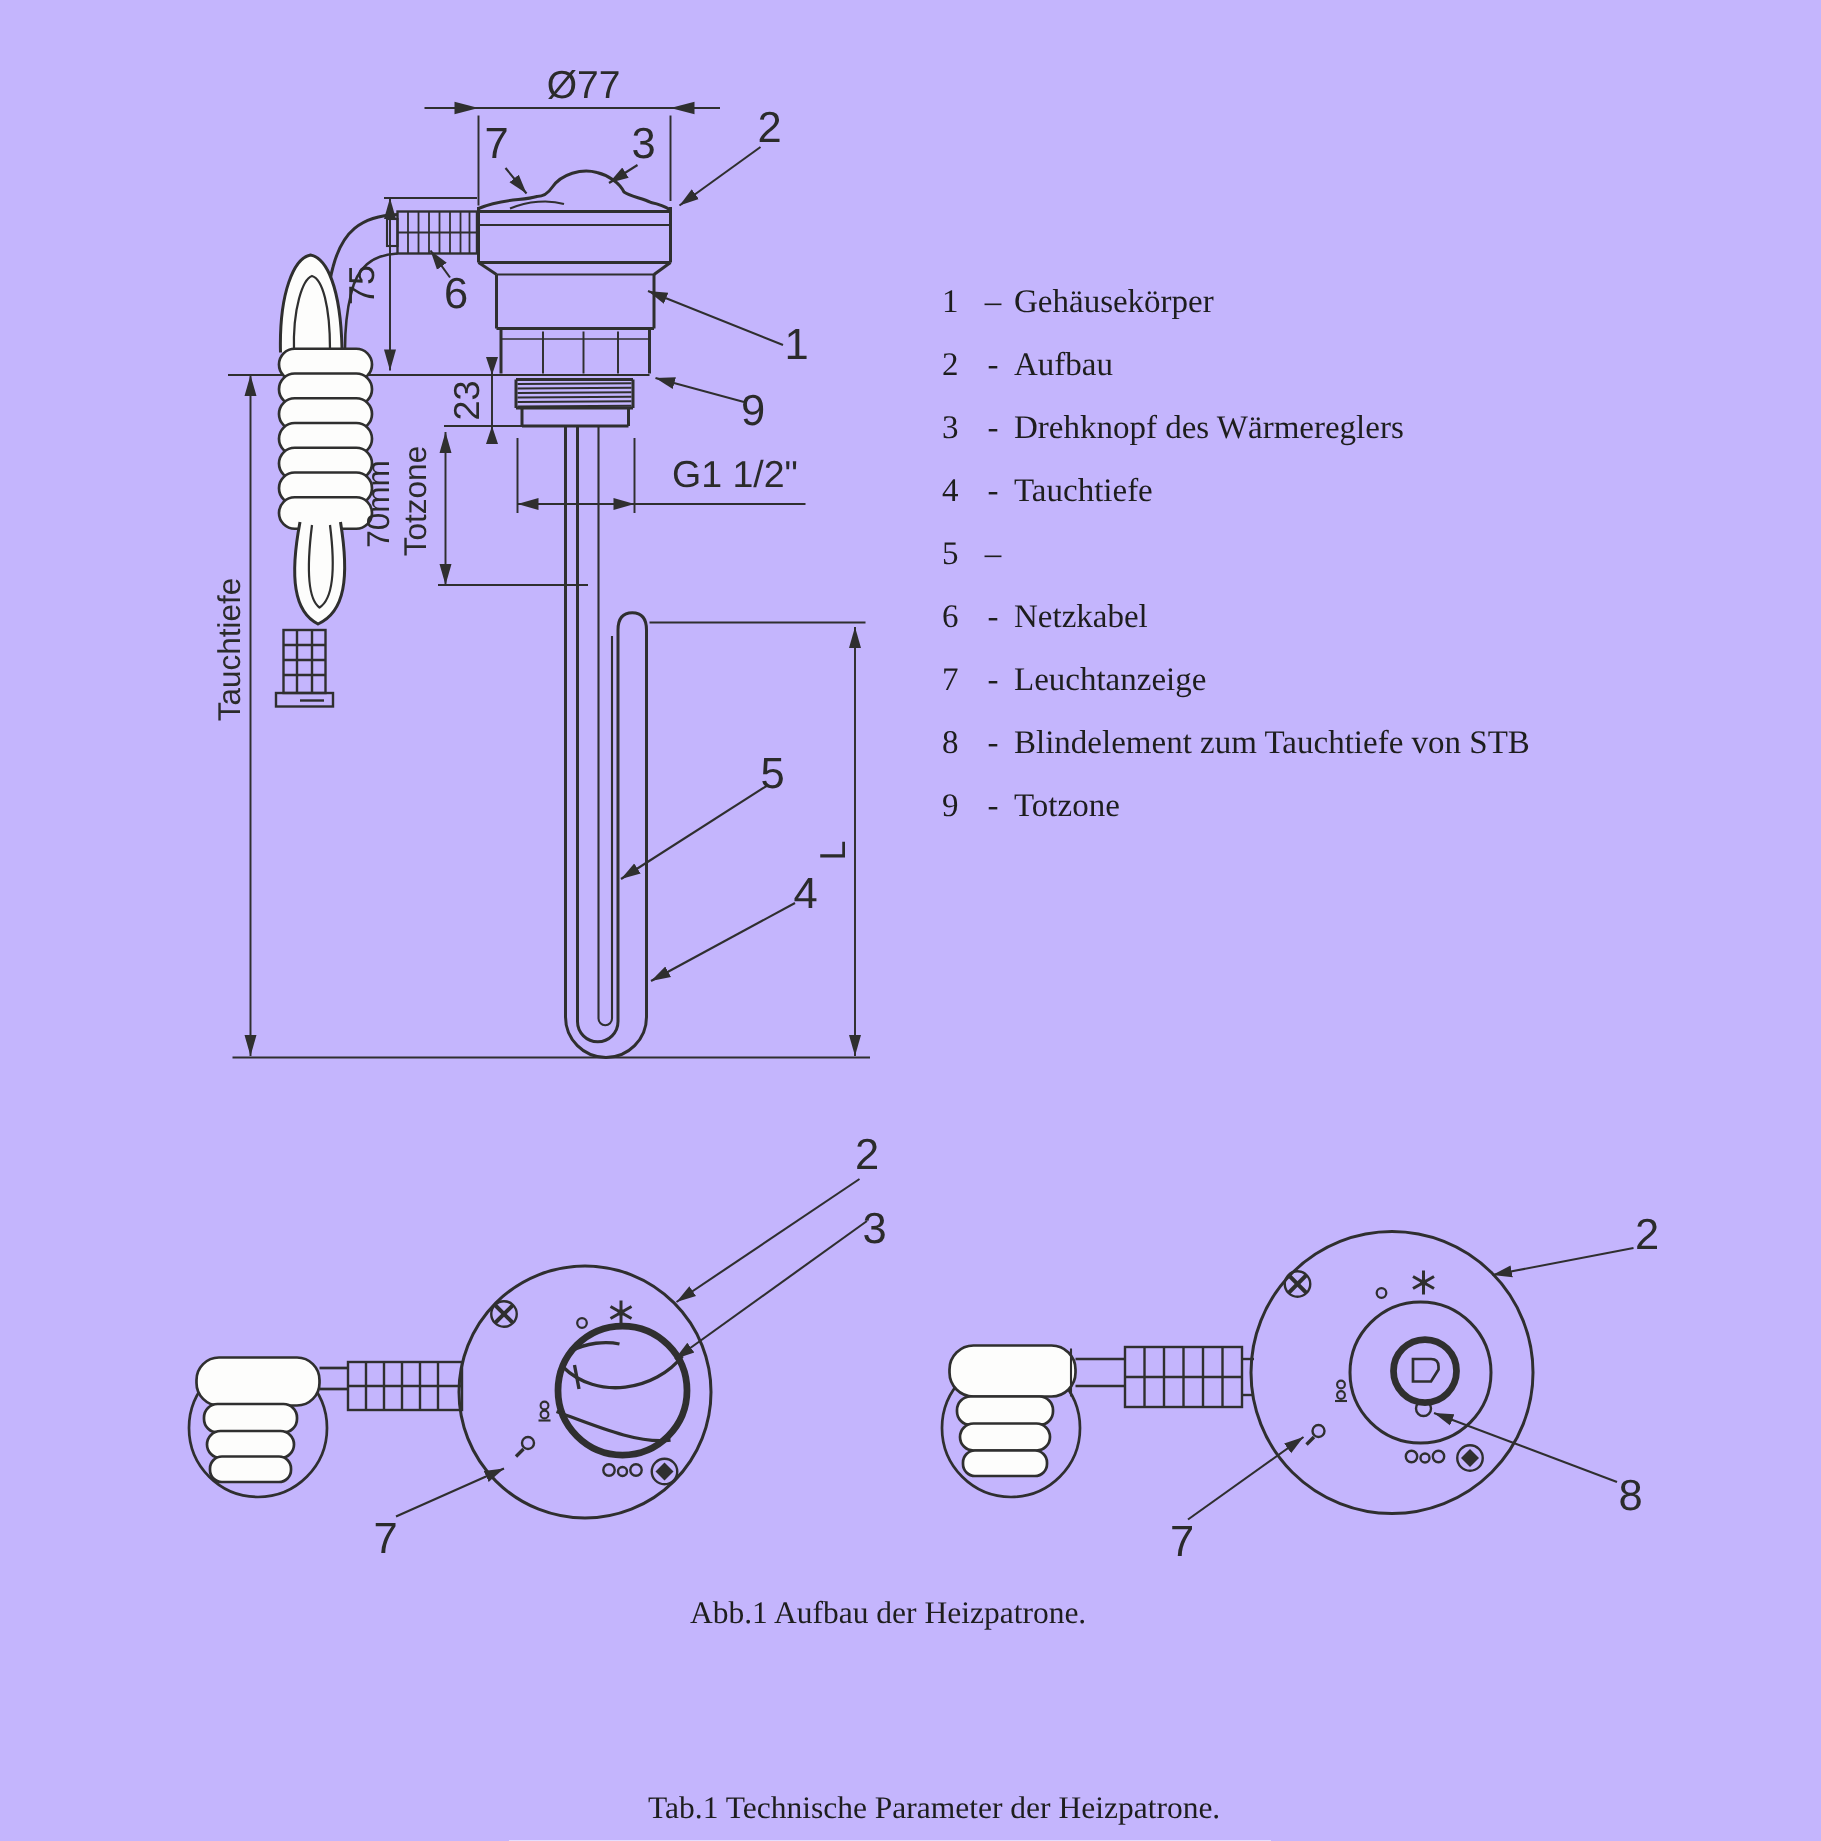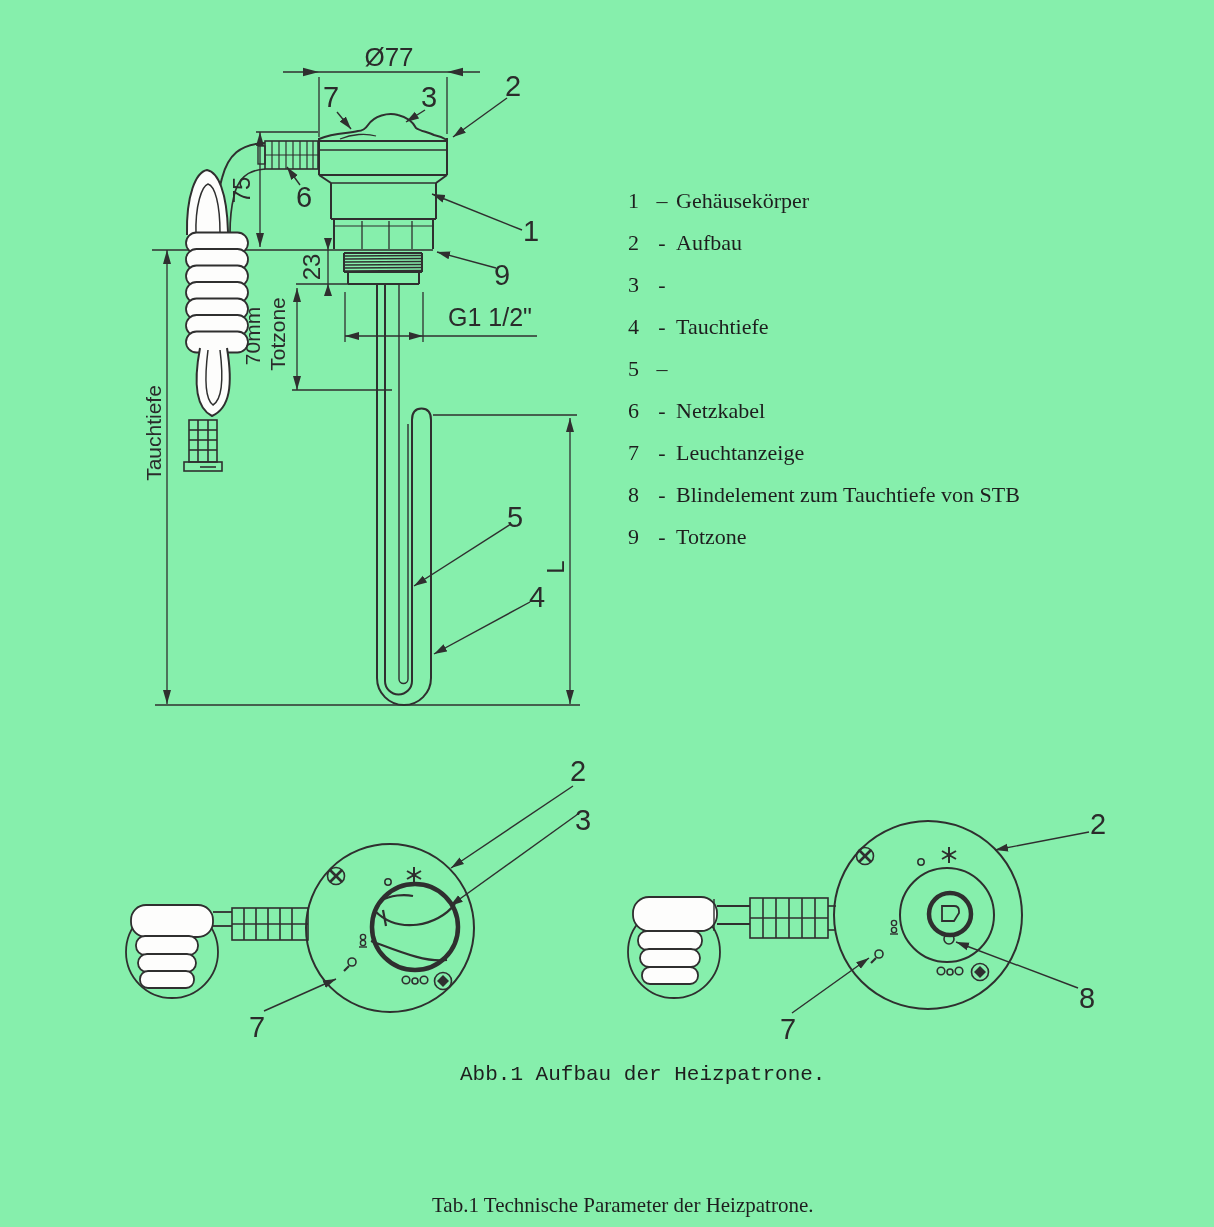--- a/index.html
+++ b/index.html
@@ -1,16 +1,16 @@
 <!DOCTYPE html>
 <html><head>
 <meta charset="utf-8">
 <style>
   html,body{margin:0;padding:0;background:#ffffff;}
-  #page{position:relative;width:1214px;height:1227px;background:#86efac;overflow:hidden;
+  #page{position:relative;width:1214px;height:1227px;background:#c4b5fd;overflow:hidden;
         font-family:"Liberation Sans",sans-serif;color:#222;}
   svg{position:absolute;left:0;top:0;}
   .lbl{position:absolute;transform:translate(-50%,-50%);white-space:nowrap;
        font-family:"Liberation Sans",sans-serif;color:#2b2b2b;}
   .lbl.rot{transform:translate(-50%,-50%) rotate(-90deg);}
   .callout{font-size:29px;font-weight:400;}
   .dim{font-size:24px;}
   .dim-sm{font-size:21px;}
   #legend{position:absolute;left:628px;top:180px;}
   .legend-row{display:flex;height:42px;align-items:center;
@@ -364,20 +364,21 @@
     <span>Gehäusekörper</span>
   </div>
   <div class="legend-row">
     <span class="legend-num">2</span>
     <span class="legend-sep">-</span>
     <span>Aufbau</span>
   </div>
   <div class="legend-row">
     <span class="legend-num">3</span>
     <span class="legend-sep">-</span>
+    <span>Drehknopf des Wärmereglers</span>
   </div>
   <div class="legend-row">
     <span class="legend-num">4</span>
     <span class="legend-sep">-</span>
     <span>Tauchtiefe</span>
   </div>
   <div class="legend-row">
     <span class="legend-num">5</span>
     <span class="legend-sep">–</span>
   </div>
@@ -396,16 +397,16 @@
     <span class="legend-sep">-</span>
     <span>Blindelement zum Tauchtiefe von STB</span>
   </div>
   <div class="legend-row">
     <span class="legend-num">9</span>
     <span class="legend-sep">-</span>
     <span>Totzone</span>
   </div>
 </div>
 
-<div class="caption" style="left:460px;top:1063px;font-family:Liberation Mono, monospace;">Abb.1 Aufbau der Heizpatrone.</div>
+<div class="caption" style="left:460px;top:1063px;">Abb.1 Aufbau der Heizpatrone.</div>
 <div class="caption" style="left:432px;top:1183px;margin-top:10px;">Tab.1 Technische Parameter der Heizpatrone.</div>
 
 </div>
 
 </body></html>

